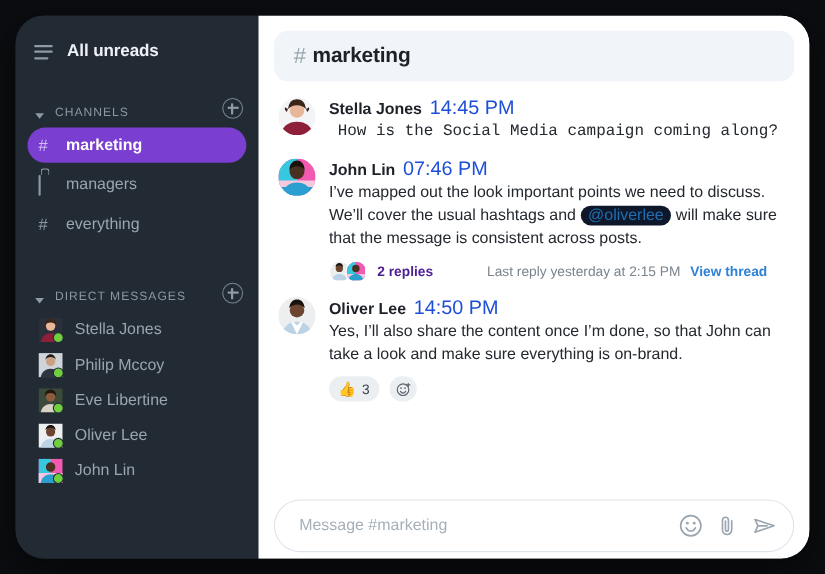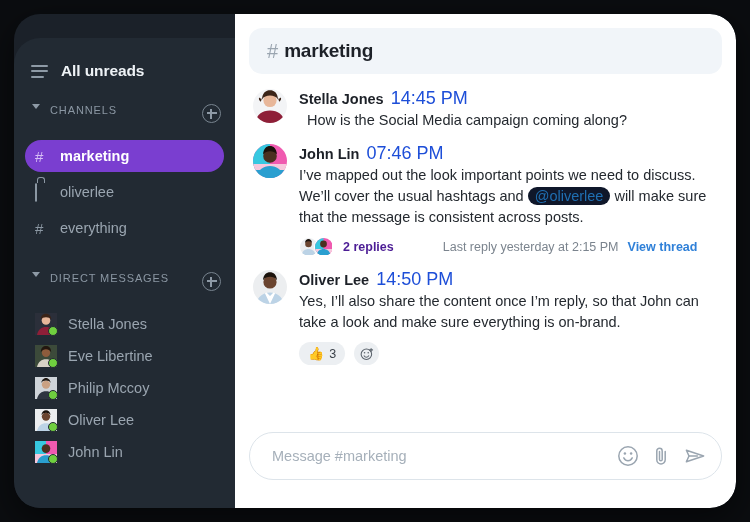--- a/index.html
+++ b/index.html
@@ -29,21 +29,20 @@
   
   #sidebar {
     width: 221px;
     background: #222a33;
     flex: 0 0 221px;
     border-radius: 26px 0 0 26px;
     padding: 0;
     position: relative;
     color: #c9d1d9;
     box-sizing: border-box;
-    margin-top: 24px;
   }
 
   .sb-top {
     display: flex;
     align-items: center;
     gap: 13px;
     padding: 22px 0 0 17px;
     height: 44px;
     box-sizing: border-box;
   }
@@ -66,21 +65,21 @@
   .hamburger i:nth-child(3) { width: 78%; }
   .all-unreads-label {
     font-size: 15.5px;
     font-weight: bold;
     color: #eef2f6;
     letter-spacing: -0.1px;
   }
 
   .sb-section {
     display: flex;
-    align-items: flex-start;
+    align-items: flex-end;
     padding: 0 14px 0 18px;
     height: 28px;
     margin-top: 22px;
   }
   .sb-section.dm { margin-top: 28px; }
   .chev {
     width: 0; height: 0;
     border-left: 4.5px solid transparent;
     border-right: 4.5px solid transparent;
     border-top: 5.5px solid #8e9aa6;
@@ -250,21 +249,21 @@
   }
   .msg-time {
     font-size: 18px;
     color: #1d4ed8;
   }
   .msg-text {
     font-size: 14.5px;
     line-height: 21px;
     color: #24292f;
   }
-  .msg-text.indent { padding-left: 8px; }
+  .msg-text.indent { padding-left: 8px; font-family: Liberation Mono, monospace; }
   .mention {
     background: #0f172a;
     color: #1f6fb2;
     border-radius: 9px;
     padding: 1px 7px;
     white-space: nowrap;
   }
 
   .thread-row {
     display: flex;
@@ -305,21 +304,21 @@
     background: #eceff2;
     border-radius: 12px;
     display: flex;
     align-items: center;
     justify-content: center;
   }
 
   
   .composer-wrap {
     flex: 0 0 auto;
-    padding: 0 0 28px 0;
+    padding: 0 0 6px 0;
   }
   .composer {
     height: 48px;
     border: 1.5px solid #dde4ea;
     border-radius: 24px;
     display: flex;
     align-items: center;
     padding: 0 14px 0 20px;
     box-sizing: border-box;
     background: #fff;
@@ -364,21 +363,21 @@
 
       <div class="chan-row active">
         <span class="chan-glyph">#</span>
         <span class="chan-name">marketing</span>
       </div>
 
       <div class="chan-row">
         <span class="chan-glyph">
           <span class="lock-ico"></span>
         </span>
-        <span class="chan-name">oliverlee</span>
+        <span class="chan-name">managers</span>
       </div>
 
       <div class="chan-row">
         <span class="chan-glyph">#</span>
         <span class="chan-name">everything</span>
       </div>
 
     </div>
 
     <div class="sb-section dm">
@@ -401,44 +400,44 @@
           </span>
           <span class="dot"></span>
         </span>
         <span class="dm-name">Stella Jones</span>
       </div>
 
       <div class="dm-row">
         <span class="dm-av-wrap">
           <span class="dm-av">
             <svg width="22" height="22" viewBox="0 0 22 22">
+              <rect width="22" height="22" fill="#cfd4d9"></rect>
+              <circle cx="11" cy="7.6" r="4.2" fill="#caa183"></circle>
+              <path d="M2 22c1-5.2 4.6-7.8 9-7.8s8 2.6 9 7.8z" fill="#2e3540"></path>
+              <path d="M6.2 6c.6-3.6 3-5 4.8-5s4.2 1.4 4.8 5c-1-1.6-2.8-2.4-4.8-2.4S7.2 4.4 6.2 6z" fill="#221a14"></path>
+            </svg>
+          </span>
+          <span class="dot"></span>
+        </span>
+        <span class="dm-name">Philip Mccoy</span>
+      </div>
+
+      <div class="dm-row">
+        <span class="dm-av-wrap">
+          <span class="dm-av">
+            <svg width="22" height="22" viewBox="0 0 22 22">
               <rect width="22" height="22" fill="#3c4a3a"></rect>
               <circle cx="11" cy="7.8" r="4.2" fill="#8d5c3c"></circle>
               <path d="M2 22c1-5.2 4.6-7.8 9-7.8s8 2.6 9 7.8z" fill="#d8d2c6"></path>
               <path d="M5.8 7.4C5.8 2.8 8.2 1 11 1s5.2 1.8 5.2 6.4c-1-2.2-3-3.2-5.2-3.2S6.8 5.2 5.8 7.4z" fill="#23170f"></path>
             </svg>
           </span>
           <span class="dot"></span>
         </span>
         <span class="dm-name">Eve Libertine</span>
-      </div>
-
-      <div class="dm-row">
-        <span class="dm-av-wrap">
-          <span class="dm-av">
-            <svg width="22" height="22" viewBox="0 0 22 22">
-              <rect width="22" height="22" fill="#cfd4d9"></rect>
-              <circle cx="11" cy="7.6" r="4.2" fill="#caa183"></circle>
-              <path d="M2 22c1-5.2 4.6-7.8 9-7.8s8 2.6 9 7.8z" fill="#2e3540"></path>
-              <path d="M6.2 6c.6-3.6 3-5 4.8-5s4.2 1.4 4.8 5c-1-1.6-2.8-2.4-4.8-2.4S7.2 4.4 6.2 6z" fill="#221a14"></path>
-            </svg>
-          </span>
-          <span class="dot"></span>
-        </span>
-        <span class="dm-name">Philip Mccoy</span>
       </div>
 
       <div class="dm-row">
         <span class="dm-av-wrap">
           <span class="dm-av">
             <svg width="22" height="22" viewBox="0 0 22 22">
               <rect width="22" height="22" fill="#eceef0"></rect>
               <circle cx="11" cy="7.6" r="4.2" fill="#6b4530"></circle>
               <path d="M2 22c1-5.2 4.6-7.8 9-7.8s8 2.6 9 7.8z" fill="#bcd3e6"></path>
               <path d="M6.4 6.2C6.6 2.8 8.8 1.3 11 1.3s4.4 1.5 4.6 4.9c-1-1.6-2.7-2.4-4.6-2.4s-3.6.8-4.6 2.4z" fill="#1a120c"></path>
@@ -550,21 +549,21 @@
             <path d="M3 34c1.8-7.6 7.2-11.6 14-11.6s12.2 4 14 11.6z" fill="#bcd3e6"></path>
             <path d="M13.5 22.6 17 26l3.5-3.4 1.6.7L17 34l-5.1-10.7z" fill="#ffffff"></path>
             <path d="M10 10.2C10.4 4.4 13.6 2.2 17 2.2s6.6 2.2 7 8c-1.8-2.4-4.2-3.4-7-3.4s-5.2 1-7 3.4z" fill="#1a120c"></path>
           </svg>
         </span>
         <div class="msg-body">
           <div class="msg-head">
             <span class="msg-author">Oliver Lee</span>
             <span class="msg-time">14:50 PM</span>
           </div>
-          <div class="msg-text">Yes, I’ll also share the content once I’m reply, so that John can take a look and make sure everything is on-brand.</div>
+          <div class="msg-text">Yes, I’ll also share the content once I’m done, so that John can take a look and make sure everything is on-brand.</div>
 
           <div class="reactions">
             <span class="reaction">
               <span class="emo">👍</span>
               <span class="cnt">3</span>
             </span>
             <span class="add-reaction">
               <svg width="14" height="14" viewBox="0 0 16 16">
                 <circle cx="7.3" cy="8.3" r="6" fill="none" stroke="#5b636c" stroke-width="1.2"></circle>
                 <circle cx="5.2" cy="6.6" r="0.9" fill="#5b636c"></circle>

